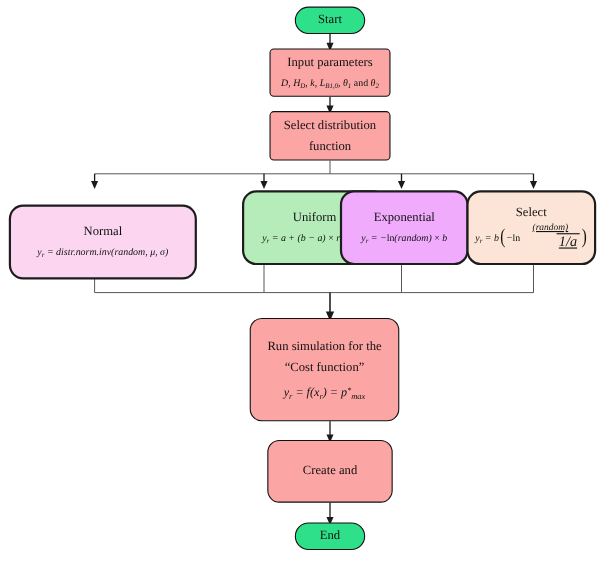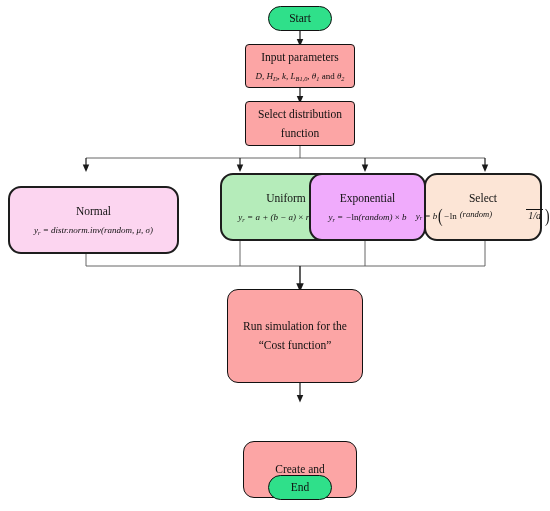--- a/index.html
+++ b/index.html
@@ -42,28 +42,30 @@
     font-size:11.5px;
   }
   .proc{border-radius:4px;}
   .procr{border-radius:11px;}
   .distr{border-radius:13px;}
 
   sub{font-size:70%;vertical-align:-0.25em;}
   sup{font-size:70%;vertical-align:0.45em;}
   .frac{
     display:inline-flex;
+    flex-direction:column;
     align-items:center;
     vertical-align:middle;
     margin:0 1px;
     position:relative;
     top:-0.15em;
+    text-decoration:underline;
   }
   .frac .num{font-size:8.6px;line-height:1.15;padding:0 2px;}
-  .frac .den{font-size:10px;line-height:1.15;padding:0 2px;border-top:0.9px solid #111;margin-left:32px;}
+  .frac .den{font-size:13px;line-height:1.15;padding:0 2px;border-top:0.9px solid #111;margin-left:32px;}
   .paren{
     display:inline-block;
     font-size:19px;
     font-style:normal;
     line-height:0.8;
     vertical-align:middle;
     transform:scaleX(0.72);
     position:relative;
     top:-0.02em;
   }
@@ -146,23 +148,26 @@
       <i>y</i><sub>r</sub><span>&nbsp;</span><span>=</span><span>&nbsp;</span><i>b</i><span class="paren">(</span><span>−</span><span style="font-style:normal;">ln</span><span class="frac">
           <span class="num">(random)</span>
           <span class="den">1/a</span>
         </span><span class="paren">)</span>
     </span>
   </div>
 
   <div class="node procr" style="left:227px;top:289px;width:136px;height:94px;">
     <span class="ttl2">Run simulation for the</span>
     <span class="ttl2">“Cost function”</span>
+    <span class="frm" style="font-size:11px;margin-top:6px;">
+      <i>y</i><sub>r</sub><span>&nbsp;</span><span>=</span><span>&nbsp;</span><i>f</i><span>(</span><i>x</i><sub>r</sub><span>)</span><span>&nbsp;</span><span>=</span><span>&nbsp;</span><i>p</i><sup>*</sup><sub>max</sub>
+    </span>
   </div>
 
-  <div class="node procr" style="left:243px;top:400px;width:114px;height:57px;margin-top:41px;">
+  <div class="node procr" style="left:243px;top:400px;width:114px;height:57px;">
     <span class="ttl2">Create and</span>
   </div>
 
   <div class="node terminal" style="left:268px;top:475px;width:64px;height:25px;">
     <span class="ttl">End</span>
   </div>
 
 </div>
 
 </body></html>

